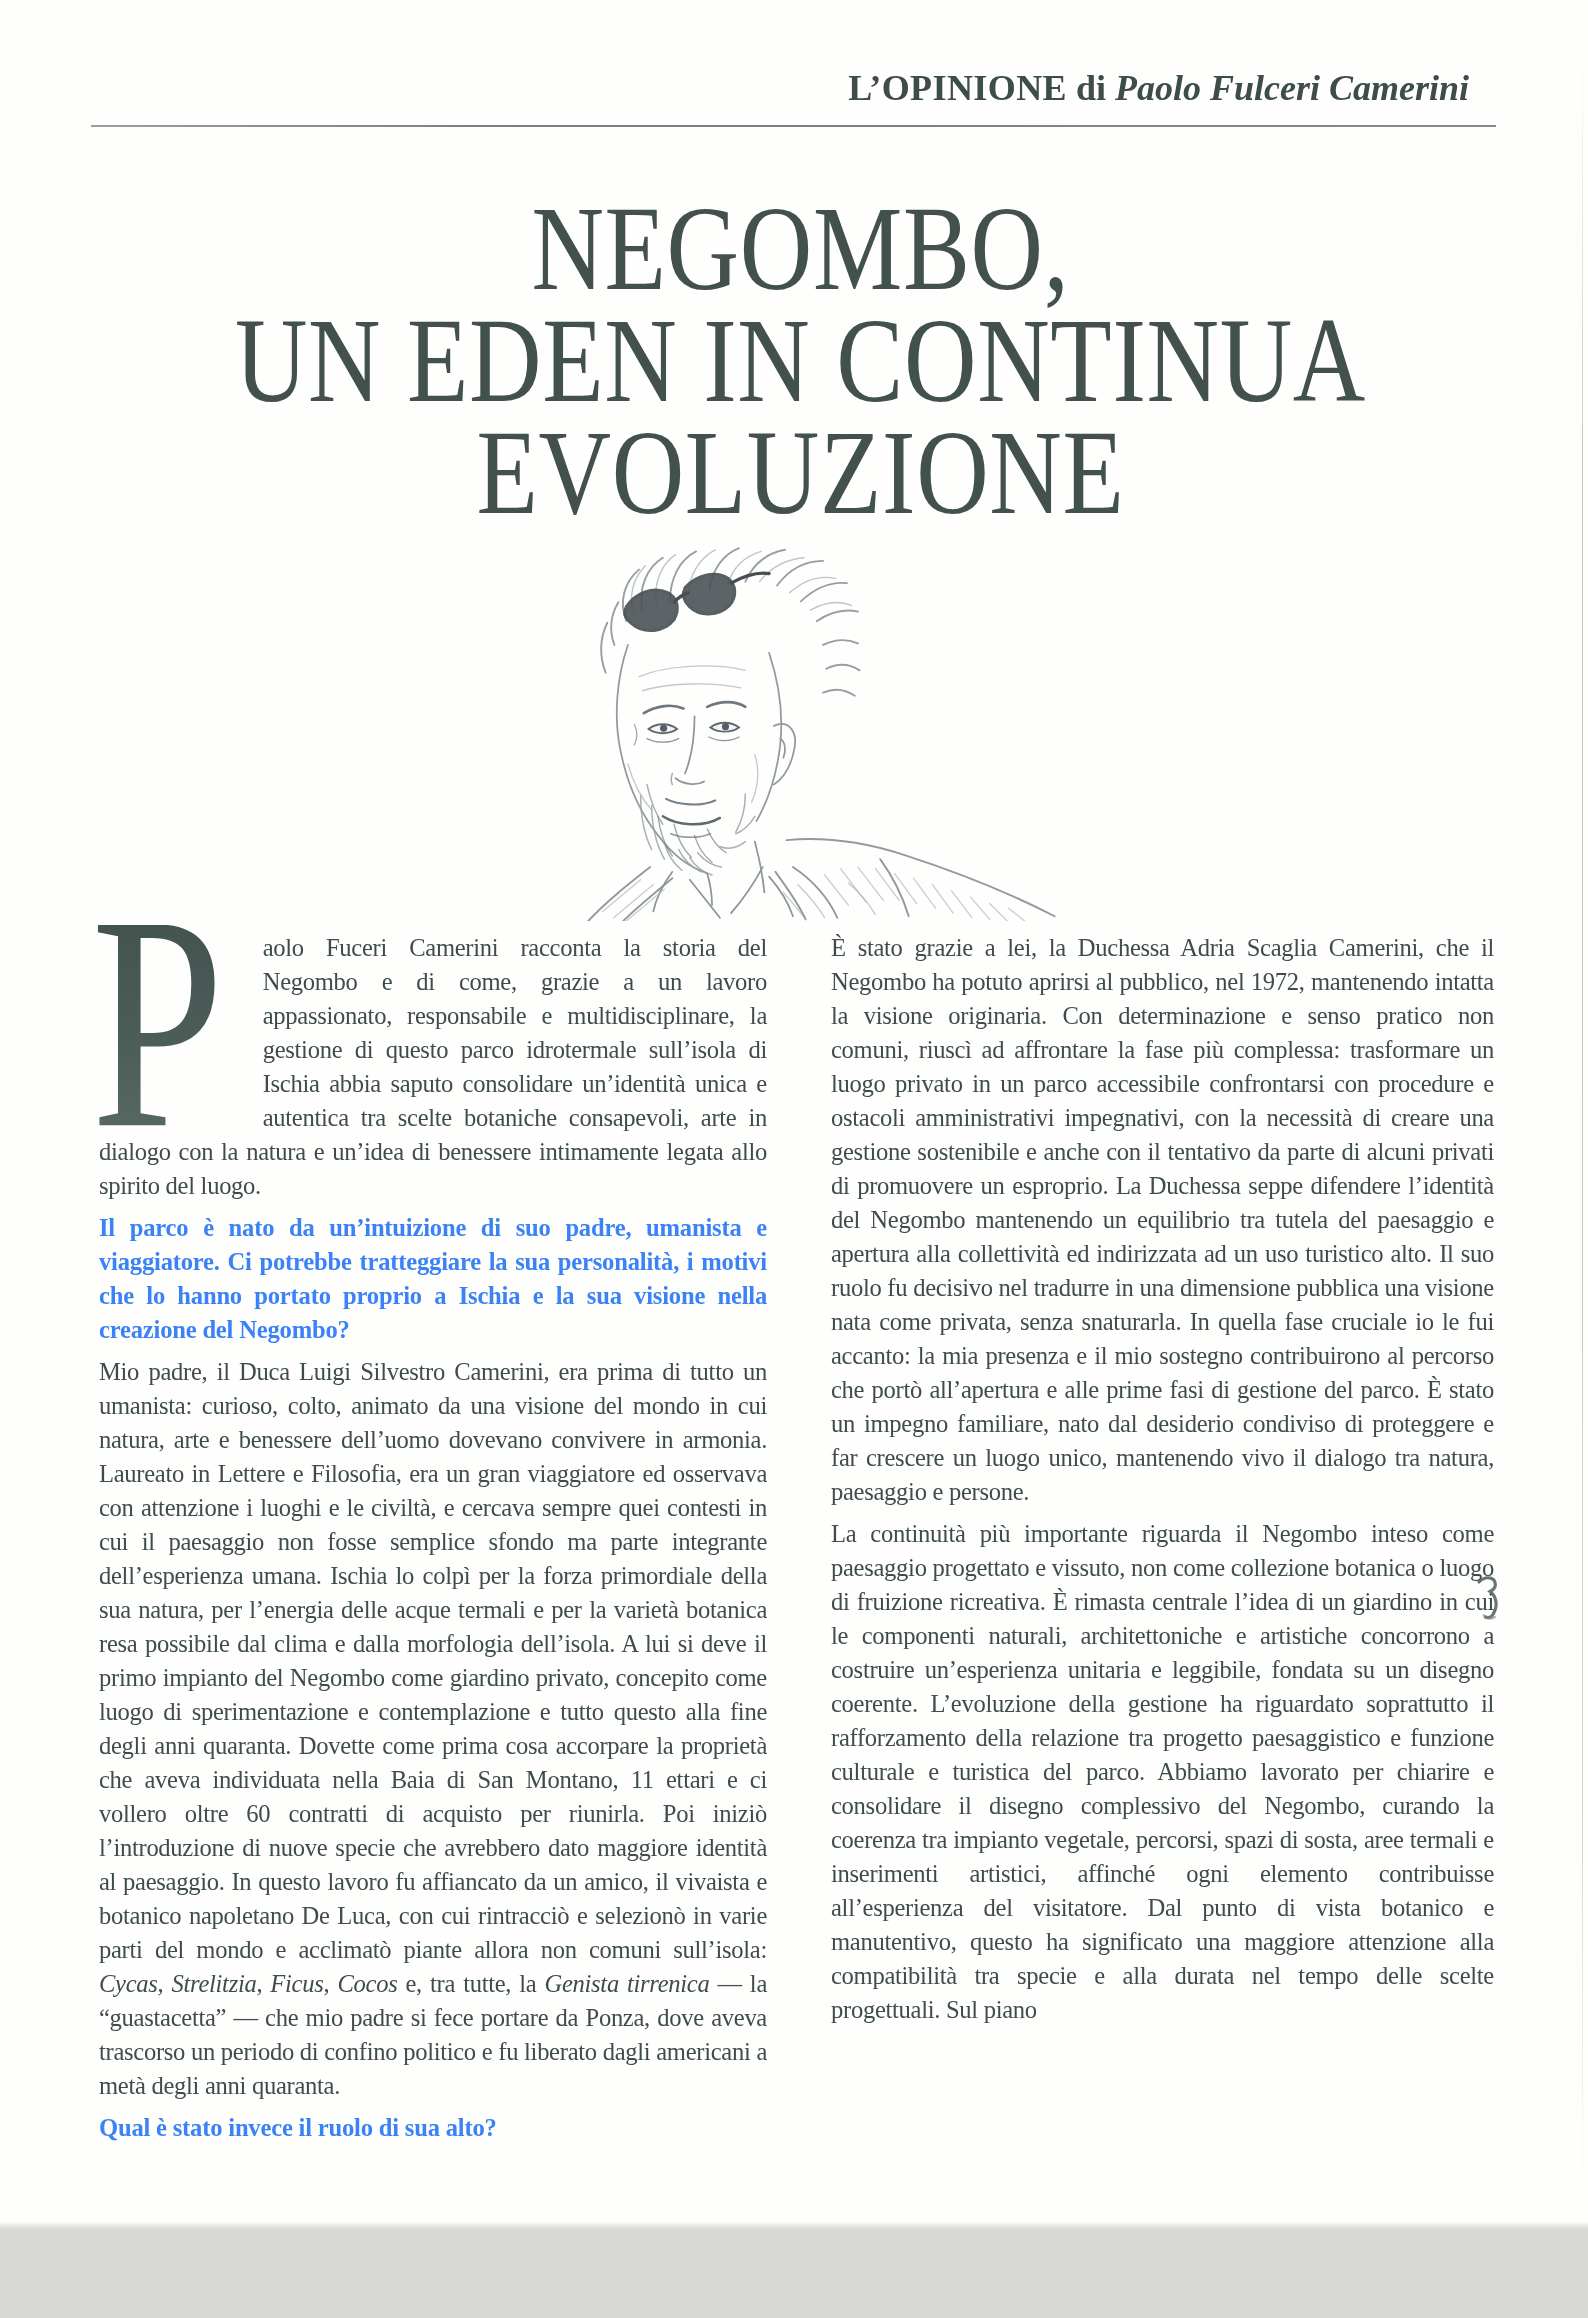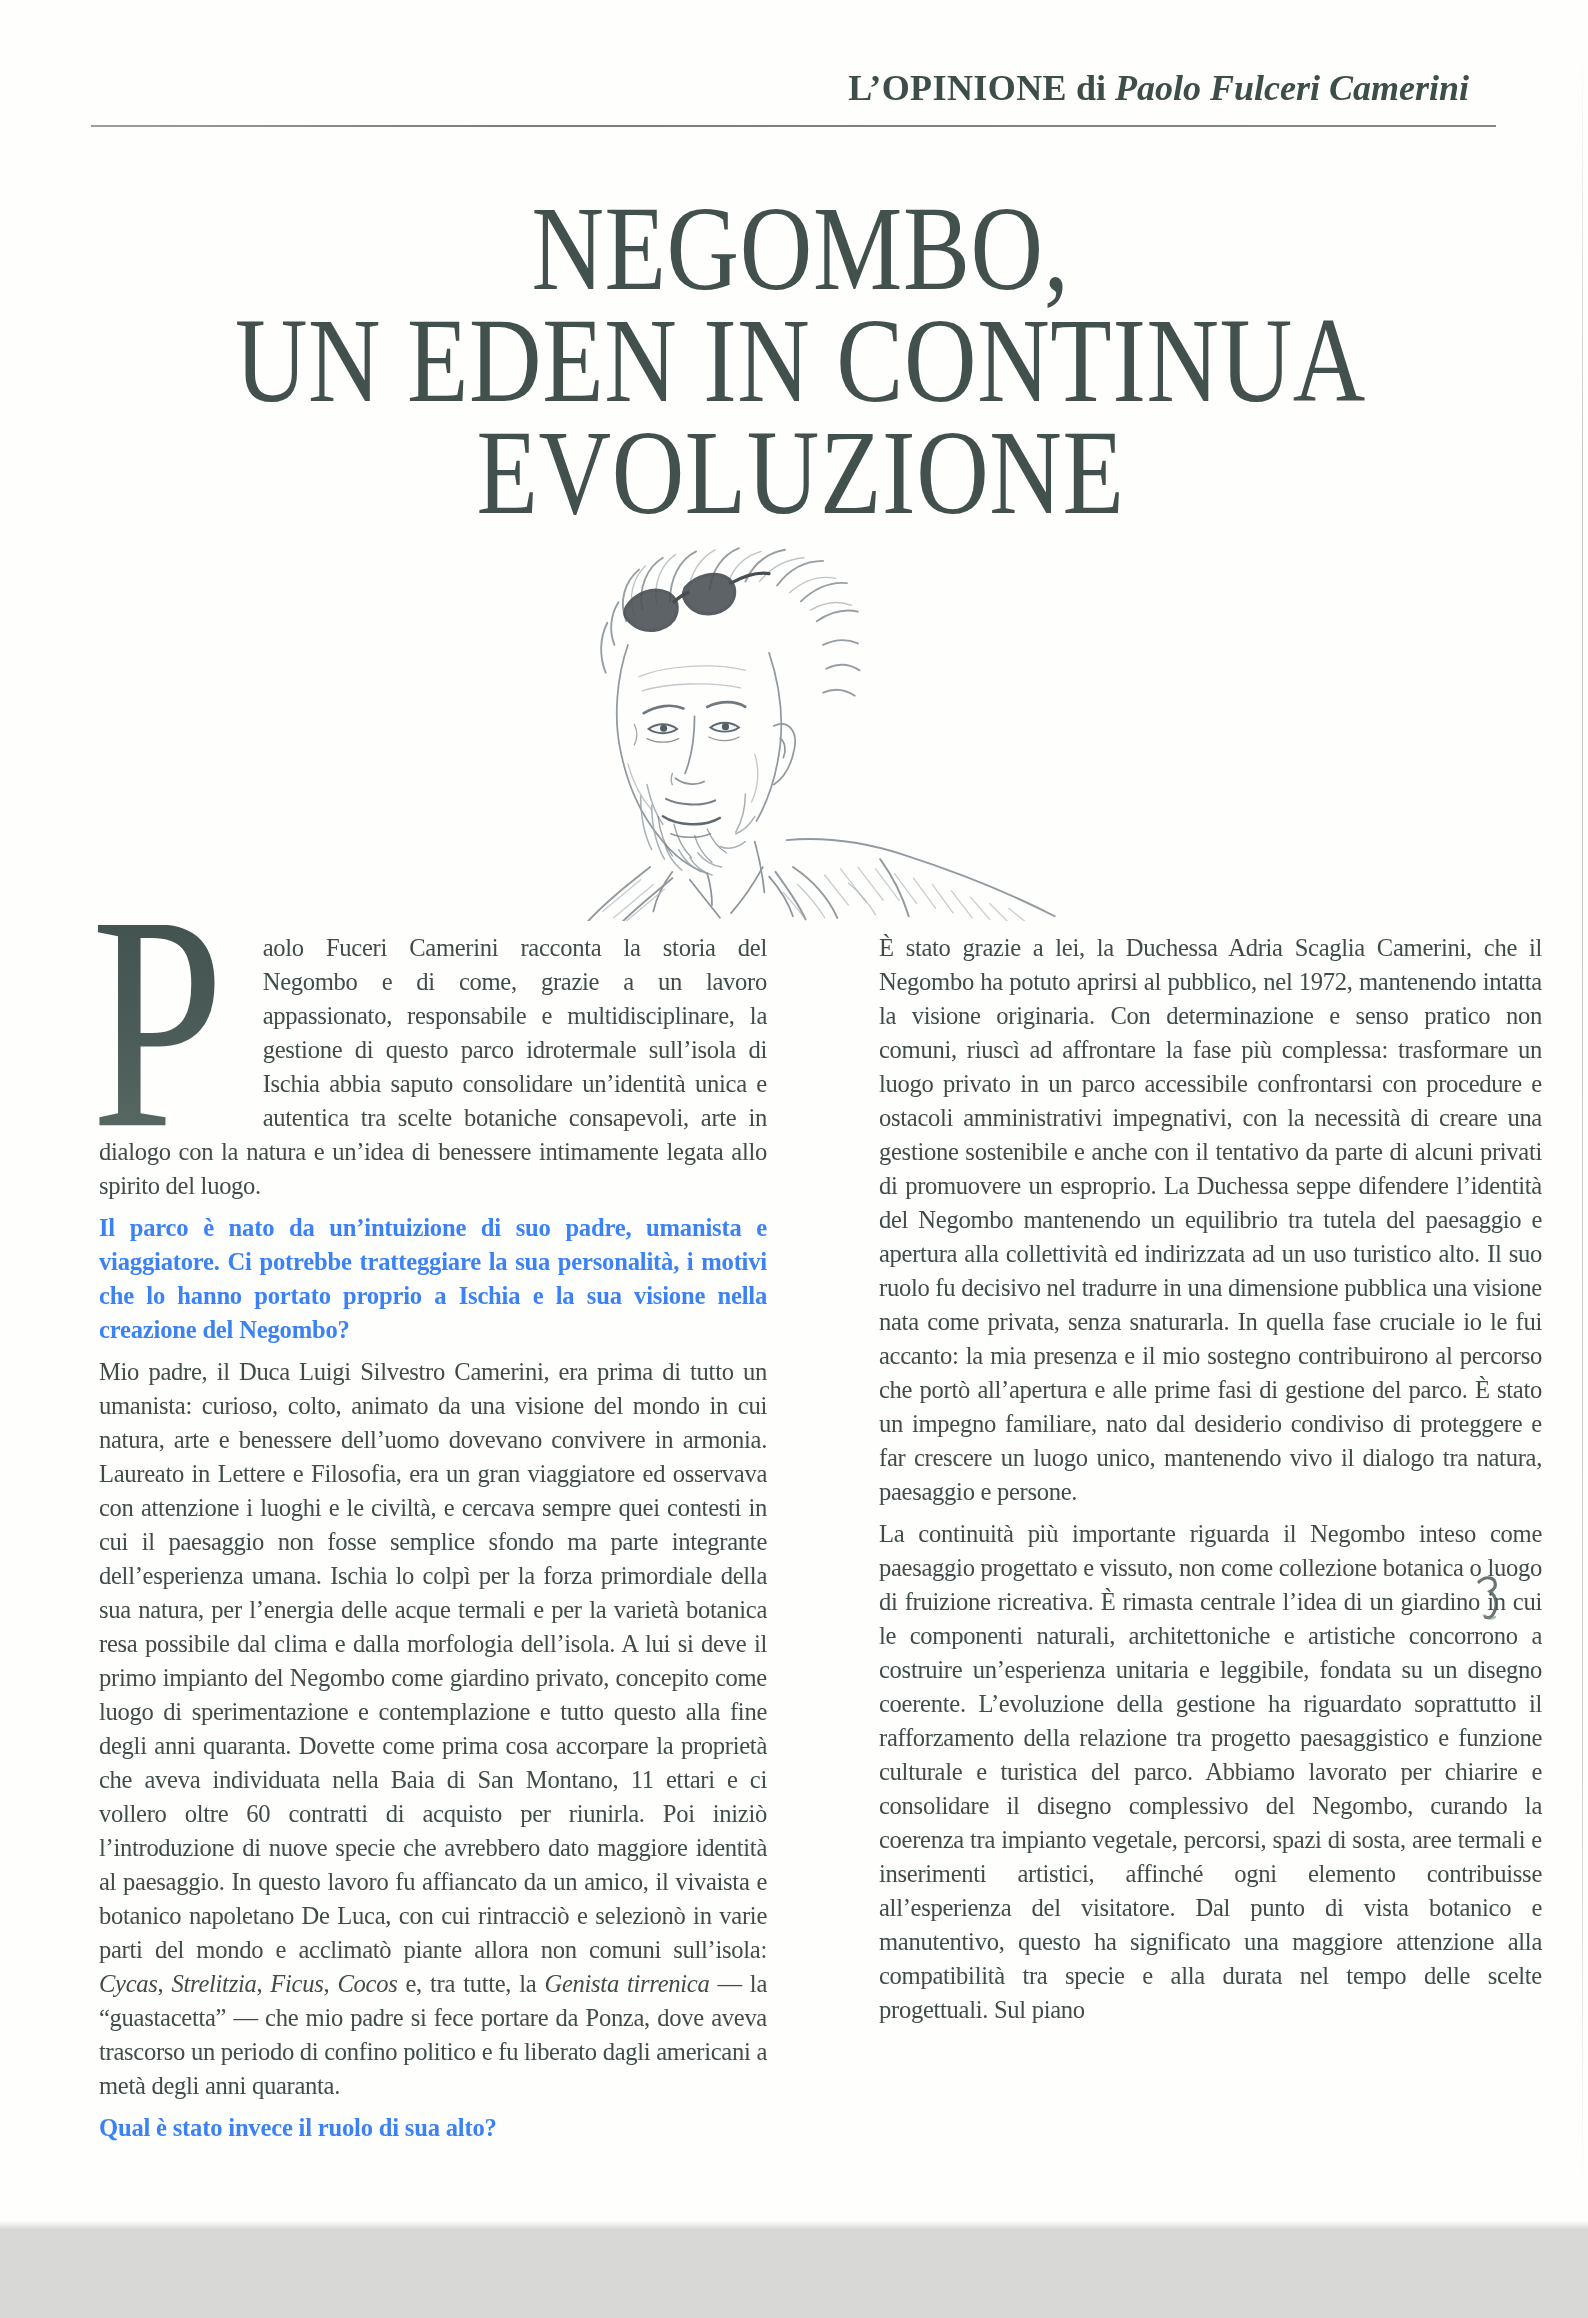--- a/index.html
+++ b/index.html
@@ -43,21 +43,21 @@
     position:absolute; left:507px; top:526px; width:575px; height:395px;
   }
   
   .col {
     position:absolute; top:923px; height:1342px; overflow:hidden;
     font-size:24.6px; line-height:34px; letter-spacing:-0.3px;
     text-align:justify;
     color:#3f4d4a;
   }
   .col-left  { left:91px;  width:684px; }
-  .col-right { left:871px; width:679px; }
+  .col-right { left:823px; width:679px; }
   .col p { margin:8px; }
   .col p.question { font-weight:700; color:#3b82f6; letter-spacing:-0.2px; }
   .col i { font-style:italic; }
   .dropcap {
     float:left;
     width:159px; height:205px;
     margin:1.6px 12.7px 0 0;
   }
   
   .pagenum {

